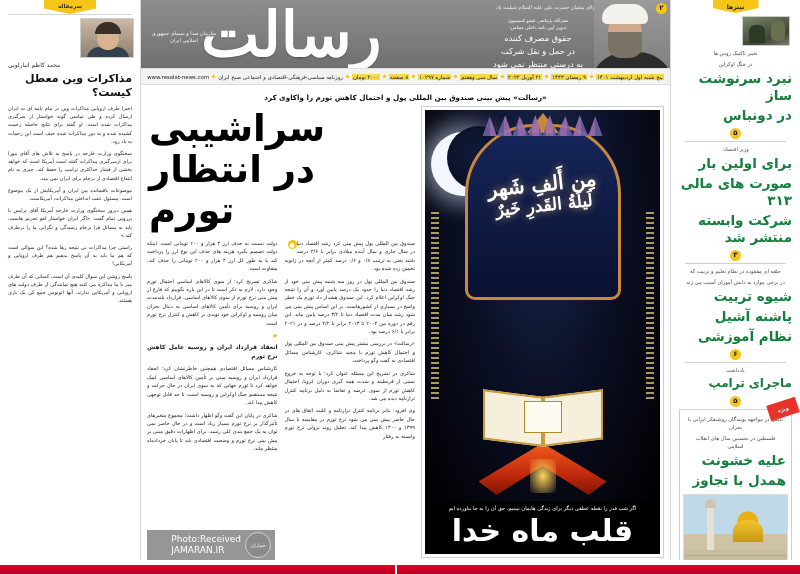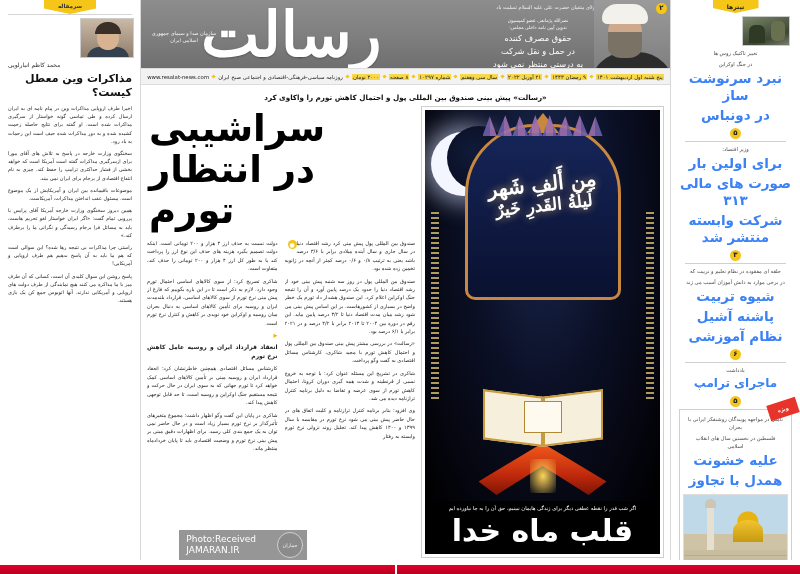--- a/index.html
+++ b/index.html
@@ -36,22 +36,22 @@
   }
   .rail .thumb-mini:before{
     content:"";position:absolute;right:4px;top:4px;width:14px;height:20px;
     background:#68704f;border-radius:5px;
   }
   .kicker{
     font-size:5.2px;line-height:8px;color:#4a4a4a;text-align:center;
     padding:2px 4px 1px;direction:rtl;
   }
   .rail-head{
-    font-size:13.5px;line-height:17px;font-weight:bold;color:#3b82f6;
-    text-align:center;padding:1px 2px 2px;direction:rtl;letter-spacing:-0.2px;
+    font-size:13.5px;line-height:17px;font-weight:bold;color:#15803d;
+    text-align:right;padding:1px 2px 2px;direction:rtl;letter-spacing:-0.2px;
   }
   .rail-head.sm{font-size:12px;line-height:15.5px;}
   .pagedot{
     width:11px;height:11px;border-radius:50%;background:#f5c518;color:#222;
     font-size:7px;line-height:11px;text-align:center;margin:2px auto;font-weight:bold;
   }
   .hr-thin{height:1px;background:#d0d0d0;margin:1px 8px;}
 
   .promo-box{
     border:1px solid #cfcfcf;margin:2px 2px 0;padding:3px 3px 2px;position:relative;
@@ -248,22 +248,22 @@
     font-size:5.2px;line-height:9px;padding:3px 6px 1px;
   }
   .poster-title{
     background:#000;color:#fff;direction:rtl;text-align:center;
     font-size:30px;line-height:34px;font-weight:bold;padding:0 4px 6px;letter-spacing:-1px;
   }
   .center-foot{height:16px;position:relative;}
   .center-foot .pagedot{position:absolute;left:50%;top:1px;transform:translateX(-50%);}
   .watermark{
     position:absolute;left:6px;bottom:14px;width:128px;height:30px;
-    background:rgba(120,120,120,.78);display:flex;align-items:center;gap:21px;
-    padding:0 4px;box-sizing:border-box;margin-left:32px;
+    background:rgba(120,120,120,.78);display:flex;align-items:center;gap:4px;
+    padding:0 4px;box-sizing:border-box;
   }
   .watermark .wm-seal{
     width:24px;height:24px;border-radius:50%;background:#8b8b8b;border:1px solid #cfcfcf;
     color:#efefef;font-size:5px;line-height:24px;text-align:center;direction:rtl;
   }
   .watermark .wm-txt{color:#fff;font-size:9px;line-height:11px;direction:ltr;text-align:left;}
 
   
   .leftcol{
     width:140px;flex:0 0 140px;background:#fff;position:relative;padding:0 6px;box-sizing:border-box;

